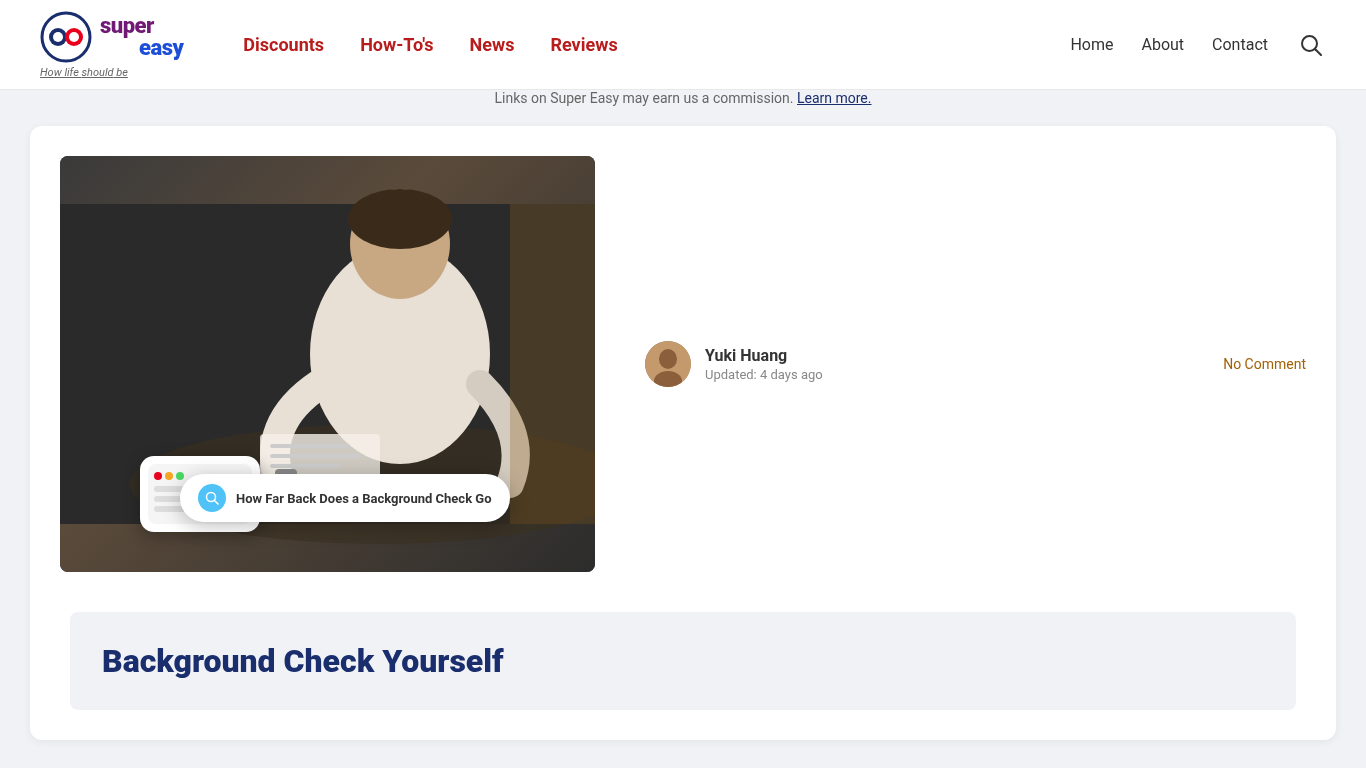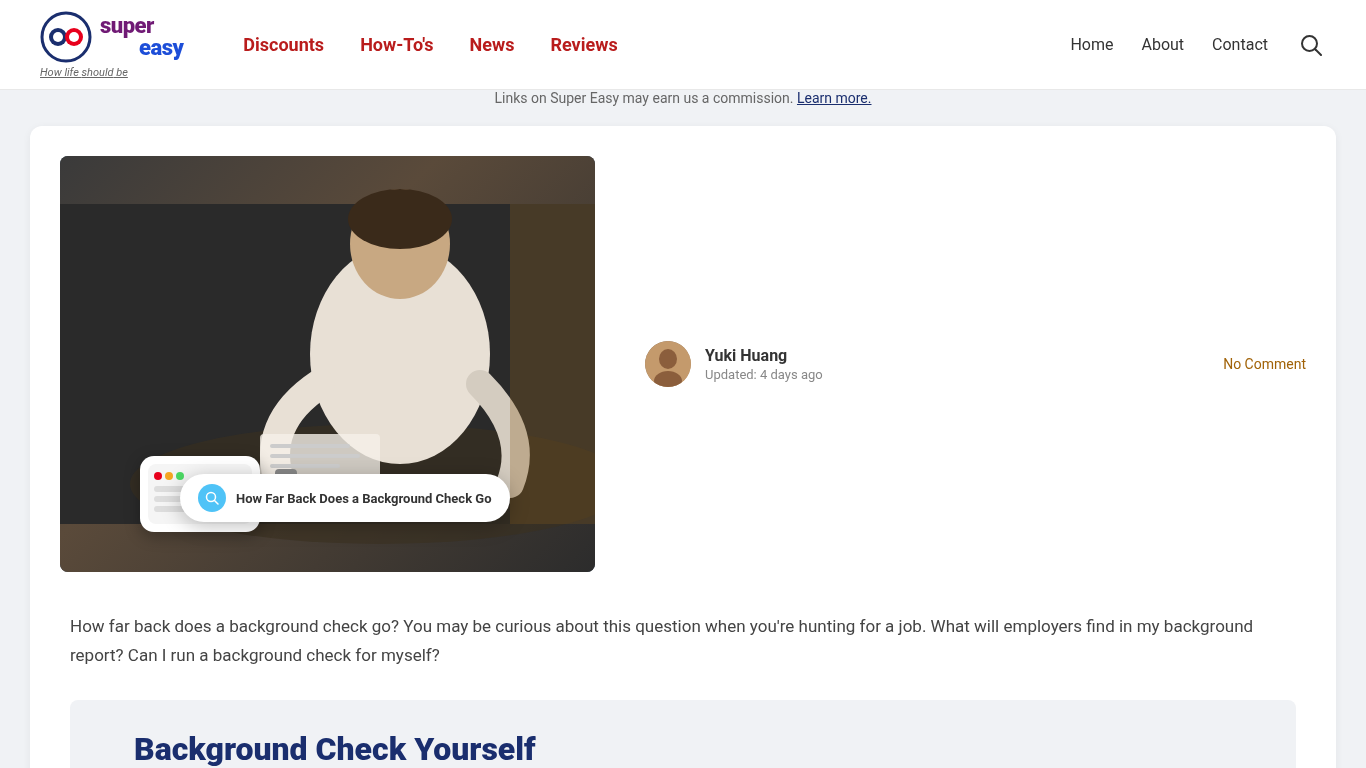--- a/index.html
+++ b/index.html
@@ -257,21 +257,21 @@
     }
     .article-intro {
       font-size: 17px;
       line-height: 1.7;
       color: #444;
       margin-bottom: 30px;
     }
     .section-box {
       background: #f0f2f5;
       border-radius: 8px;
-      padding: 30px 64px;
+      padding: 30px 32px;
       margin-top: 10px;
     }
     .section-box-title {
       font-size: 32px;
       font-weight: 900;
       color: #1a2e6e;
     }
   </style>
 </head>
 <body>
@@ -397,20 +397,19 @@
             <span class="author-updated">Updated: 4 days ago</span>
           </div>
         </div>
         <span class="no-comment">No Comment</span>
       </div>
     </div>
 
   </div>
 
   <div class="article-body">
-    <p class="article-intro">How far back does a background check go? You may be curious about this question when you're hunting for a job. What will employers find in my background report? Can I run a background check for myself?</p>
 
     <div class="section-box">
       <h2 class="section-box-title">Background Check Yourself</h2>
     </div>
   </div>
 
 </div>
 
 </body></html>

